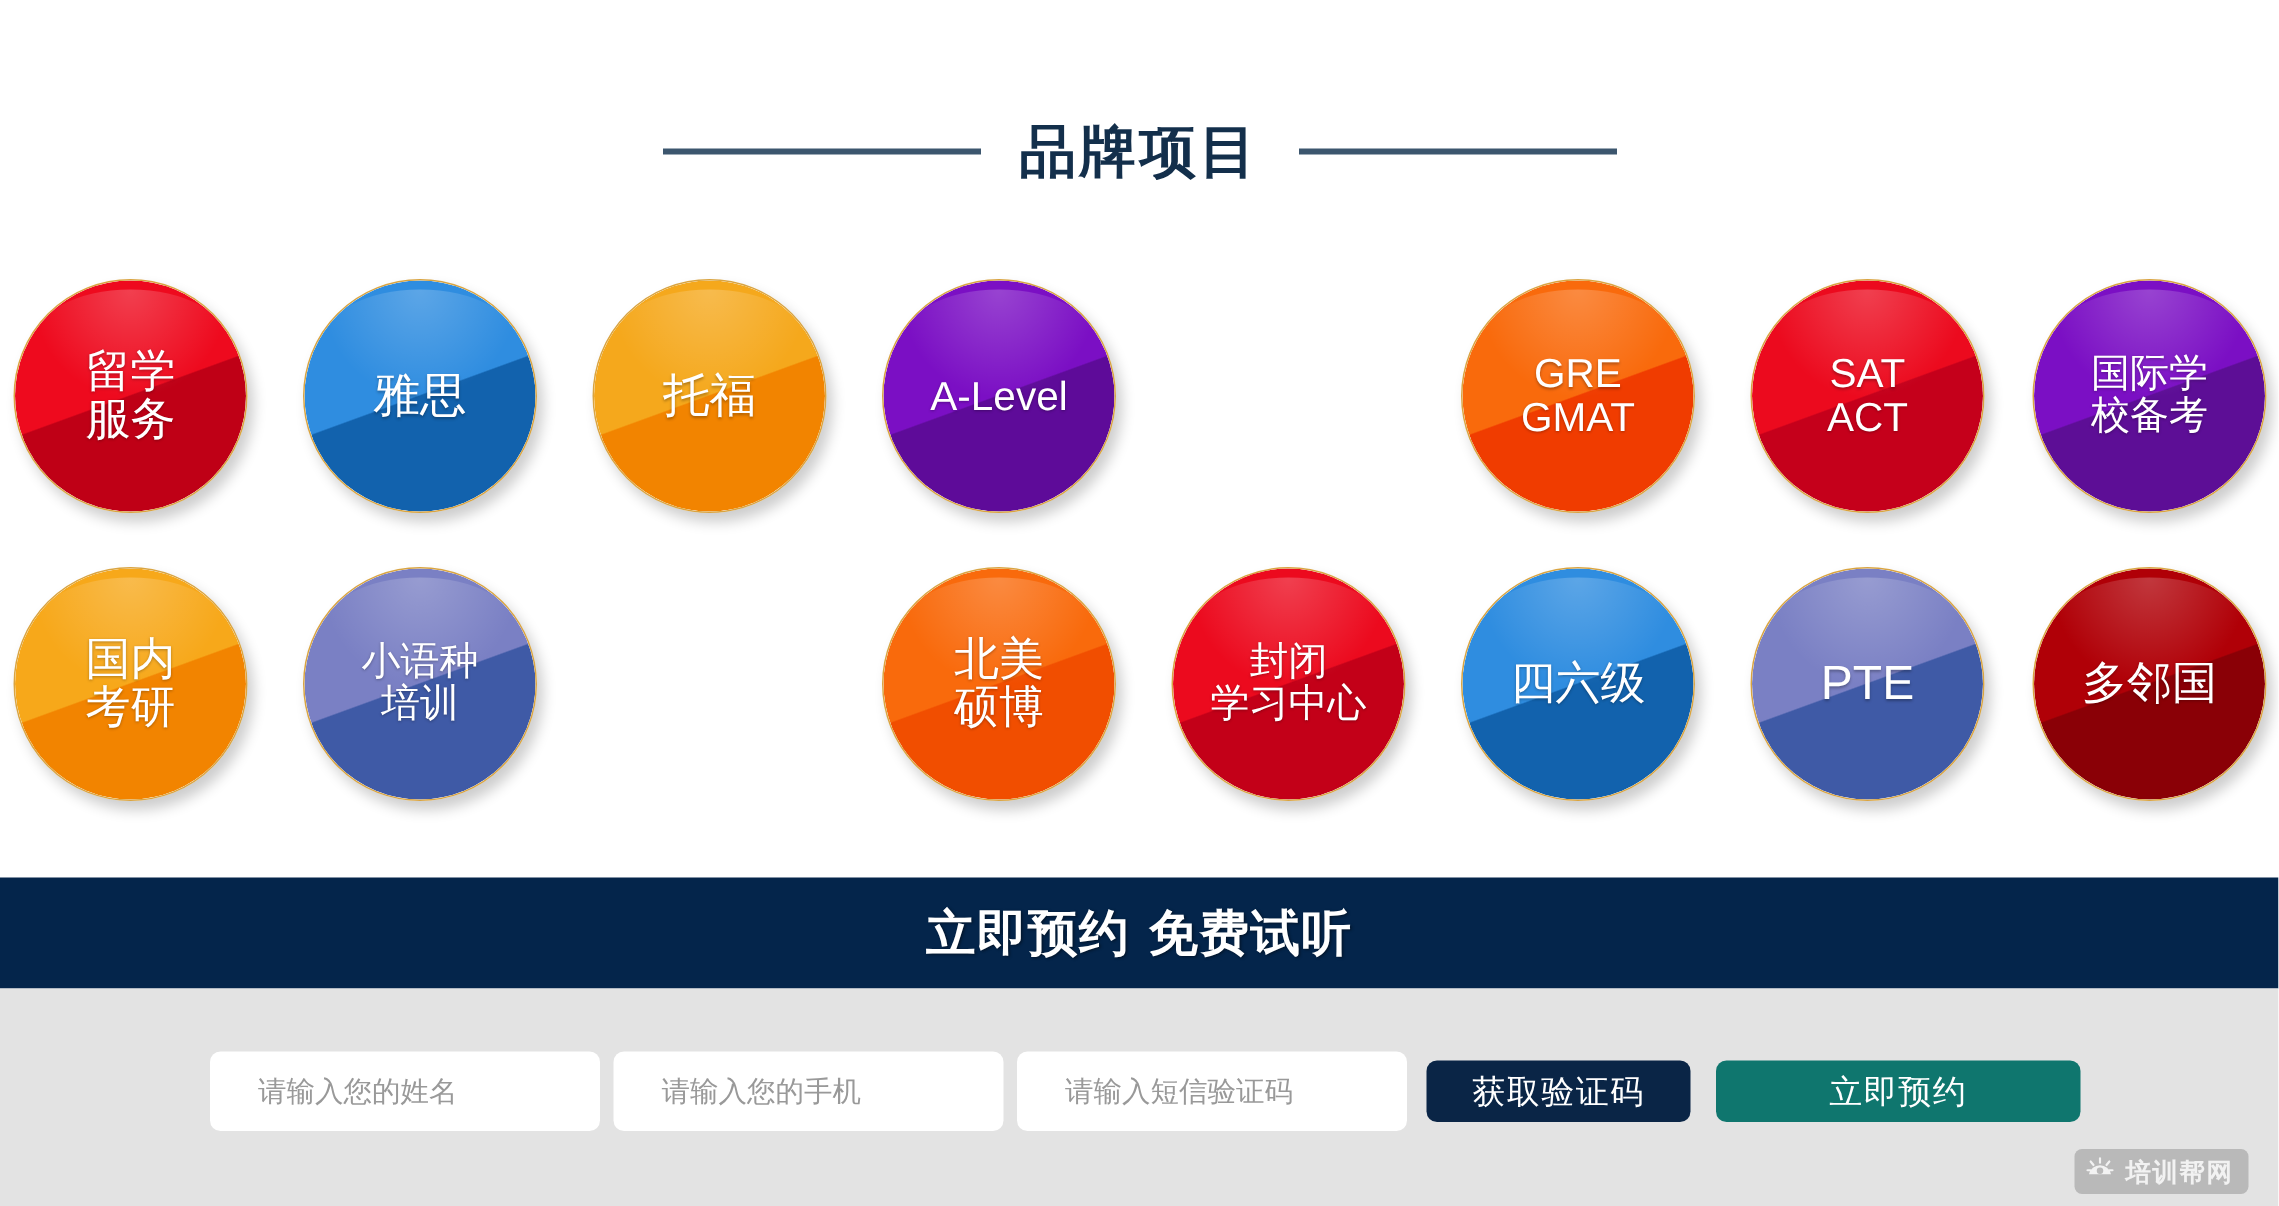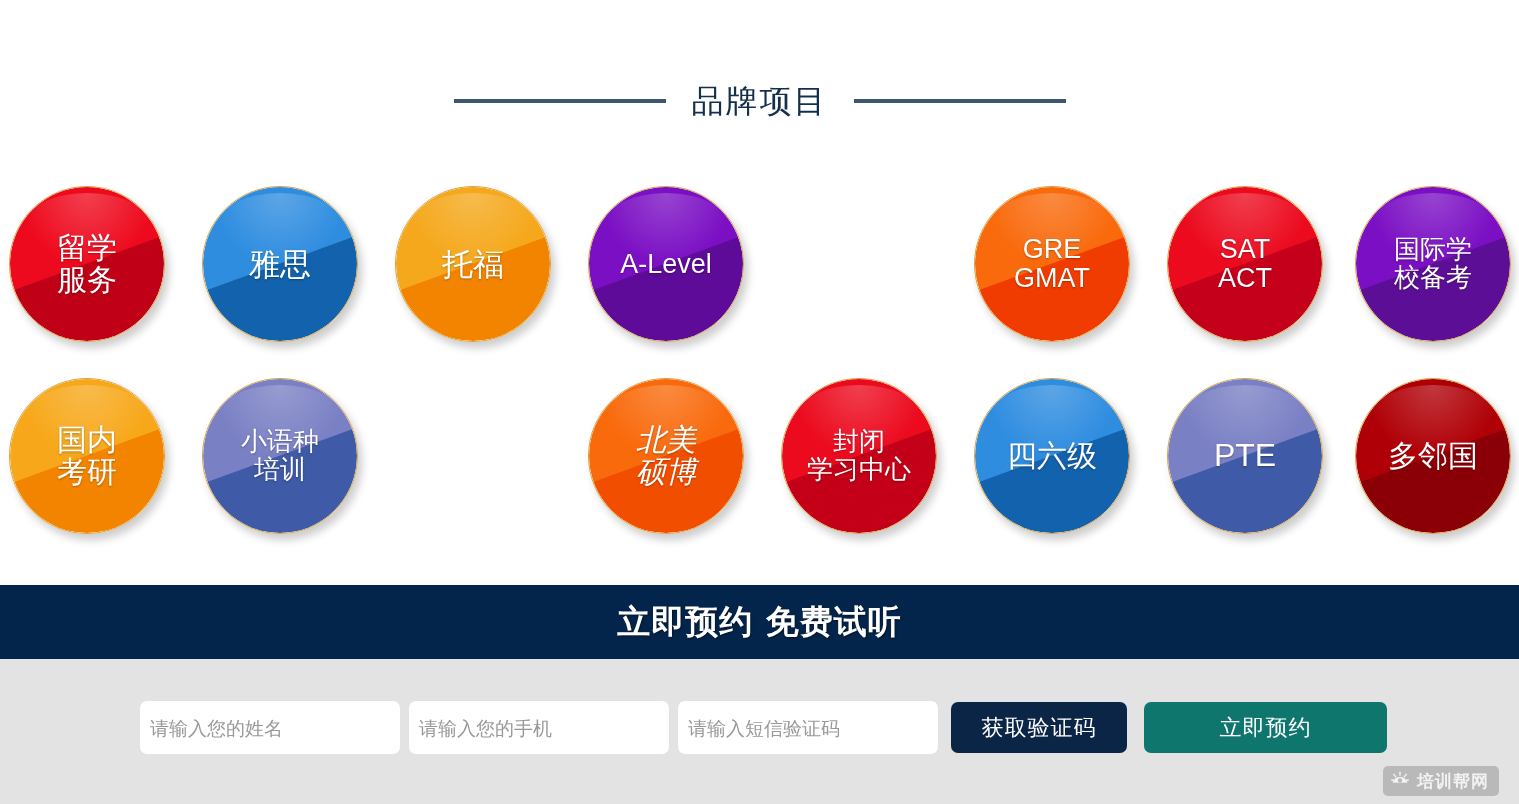--- a/index.html
+++ b/index.html
@@ -27,22 +27,22 @@
     justify-content: center;
     gap: 26px;
   }
   .title-rule {
     width: 212px;
     height: 4px;
     background: #3c566e;
     flex: 0 0 auto;
   }
   .title-text {
-    font-size: 32px;
-    font-weight: normal;
+    font-size: 38px;
+    font-weight: bold;
     color: #132f4b;
     letter-spacing: 2px;
     line-height: 1;
     white-space: nowrap;
     font-family: "DejaVu Sans", "Liberation Sans", sans-serif;
   }
 
   
   .circle-grid {
     position: absolute;
@@ -137,27 +137,27 @@
   }
   .field {
     width: 260px;
     height: 53px;
     background: #ffffff;
     border: none;
     border-radius: 7px;
     outline: none;
     font-size: 19px;
     color: #444;
-    padding: 0 10px;
+    padding: 0 32px;
     box-sizing: border-box;
     font-family: "DejaVu Sans", sans-serif;
   }
   .field::placeholder { color: #999999; }
   .btn {
-    height: 51px;
+    height: 41px;
     border: none;
     border-radius: 7px;
     color: #ffffff;
     font-size: 22px;
     cursor: pointer;
     font-family: "DejaVu Sans", sans-serif;
     letter-spacing: 1px;
   }
   .btn-code {
     width: 176px;
@@ -250,21 +250,21 @@
       <div class="gloss"></div>
       <div class="label cn2">国内
 考研</div>
     </div>
     <div class="bubble" style="left: 202px; top: 200px;">
       <div class="wedge" style="background: linear-gradient(160deg, rgb(122, 128, 196) 0%, rgb(122, 128, 196) 49.5%, rgb(63, 90, 166) 50%, rgb(63, 90, 166) 100%);"></div>
       <div class="gloss"></div>
       <div class="label cn-sm">小语种
 培训</div>
     </div>
-    <div class="bubble" style="left: 588px; top: 200px; font-style: italic;">
+    <div class="bubble" style="left: 588px; top: 200px;">
       <div class="wedge" style="background: linear-gradient(160deg, rgb(249, 106, 12) 0%, rgb(249, 106, 12) 49.5%, rgb(241, 78, 0) 50%, rgb(241, 78, 0) 100%);"></div>
       <div class="gloss"></div>
       <div class="label cn2">北美
 硕博</div>
     </div>
     <div class="bubble" style="left: 781px; top: 200px;">
       <div class="wedge" style="background: linear-gradient(160deg, rgb(236, 10, 30) 0%, rgb(236, 10, 30) 49.5%, rgb(195, 0, 24) 50%, rgb(195, 0, 24) 100%);"></div>
       <div class="gloss"></div>
       <div class="label cn-sm">封闭
 学习中心</div>

